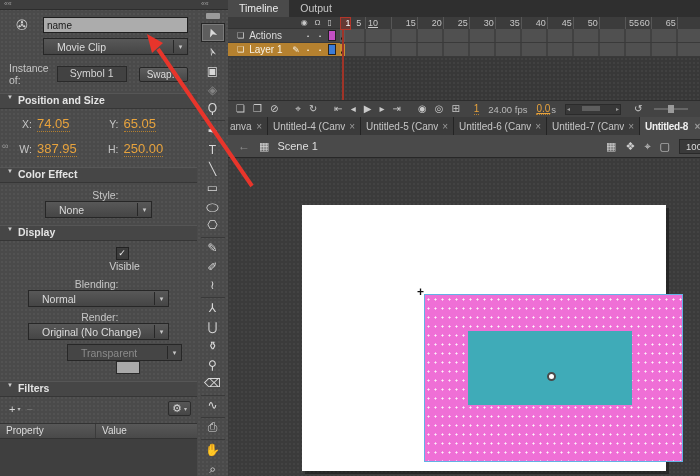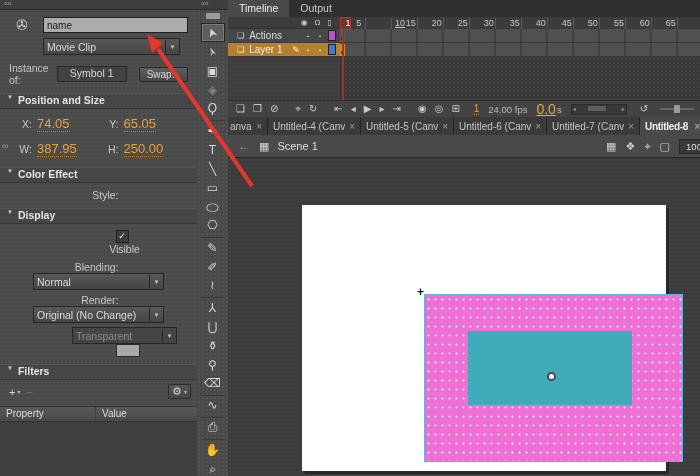--- a/index.html
+++ b/index.html
@@ -15,21 +15,21 @@
               font-size:7px;line-height:8px;padding-left:4px;letter-spacing:-1px;}
   .props-tabrow{height:16px;background:#383838;display:flex;align-items:flex-end;border-bottom:1px solid #2d2d2d;}
   .props-tab{background:#4A4A4A;height:15px;line-height:15px;padding:0 9px;font-weight:bold;
              color:#E8E8E8;font-size:11px;border:1px solid #2b2b2b;border-bottom:none;margin-left:4px;}
   .props-menu{margin-left:auto;margin-right:7px;color:#C3C3C3;font-size:9px;}
   .inst{padding:7px 9px 0 9px;}
   .mc-icon{width:26px;text-align:center;font-size:14px;color:#D3D3D3;margin-right:8px;}
   .name-input{flex:1;height:14px;background:#ACACAC;border:1px solid #1f1f1f;color:#1b1b1b;
               font-size:10px;padding:0 3px;font-family:inherit;min-width:0;}
   .dd{height:15px;background:linear-gradient(#585858,#454545);border:1px solid #272727;
-      display:flex;align-items:center;color:#DBDBDB;font-size:10.5px;padding-left:3px;white-space:nowrap;}
+      display:flex;align-items:center;color:#DBDBDB;font-size:10.5px;padding-left:13px;white-space:nowrap;}
   .dd .arr{margin-left:auto;width:13px;flex:none;border-left:1px solid #272727;text-align:center;
            color:#C7C7C7;font-size:7px;line-height:13px;}
   .dd.disabled{background:#454545;color:#8B8B8B;}
   .btn{background:linear-gradient(#5d5d5d,#474747);border:1px solid #272727;border-radius:2px;
        color:#DBDBDB;font-size:10px;height:15px;line-height:13px;padding:0 7px;}
   .recess{background:#424242;border:1px solid #2a2a2a;height:14px;line-height:13px;padding:0 5px;color:#D5D5D5;font-size:10.5px;text-align:center;}
   .sec{height:14px;background:#464646;border-top:1px solid #565656;border-bottom:1px solid #363636;
        display:flex;align-items:flex-start;padding-left:7px;color:#E4E4E4;font-weight:bold;font-size:10.5px;margin-top:7px;}
   .sec .tri{font-size:6px;margin-right:5px;color:#CDCDCD;}
   .posgrid{position:relative;padding:7px 8px 0 16px;}
@@ -101,21 +101,21 @@
   .playhead-line{position:absolute;left:114px;top:29px;width:2px;height:71px;background:#A03428;}
   .playhead-marker{position:absolute;left:112px;top:17px;width:9px;height:11px;
                    border:1px solid #B3362A;background:rgba(160,52,40,.4);z-index:1;}
   .tl-toolbar{position:absolute;left:0;bottom:0;width:472px;height:17px;background:#434343;
               border-top:1px solid #2d2d2d;display:flex;align-items:center;padding:0 4px;box-sizing:border-box;
               color:#C9C9C9;overflow:hidden;}
   .tbtn{padding:0 4px;font-size:10px;line-height:16px;flex:none;}
   .tbtn.gap{margin-left:9px;}
   .st-cur{color:#E8A33D;border-bottom:1px dotted #B5802F;margin-left:10px;font-size:10px;}
   .st-fps{margin-left:9px;color:#B9B9B9;font-size:9.5px;}
-  .st-ela{color:#E8A33D;border-bottom:1px dotted #B5802F;margin-left:9px;font-size:14px;text-decoration:underline;}
+  .st-ela{color:#E8A33D;border-bottom:1px dotted #B5802F;margin-left:9px;font-size:10px;text-decoration:underline;}
   .st-elau{color:#B9B9B9;font-size:9.5px;margin-left:1px;}
   .tl-scroll{width:54px;height:9px;background:#383838;border:1px solid #2b2b2b;margin-left:9px;position:relative;flex:none;}
   .tl-scroll .thumb{position:absolute;left:16px;top:1px;width:18px;height:5px;background:#5e5e5e;}
   .tl-scroll .sarr{position:absolute;top:0;font-size:6px;color:#999;line-height:8px;}
   .tl-slider{width:34px;height:2px;background:#666;position:relative;margin-left:8px;flex:none;}
   .tl-slider .knob{position:absolute;left:14px;top:-3px;width:6px;height:8px;background:#9a9a9a;}
 
   
   .doc-tabs{position:absolute;top:117px;left:0;width:472px;height:18px;background:#2B2B2B;
             display:flex;border-bottom:1px solid #1f1f1f;overflow:hidden;}
@@ -209,20 +209,24 @@
         </div>
       </div>
     </div>
 
     <div class="sec" style="margin-top:1px;">
       <span class="tri">▼</span>
       <span>Color Effect</span>
     </div>
     <div class="formrow">
       <span class="flabel">Style:</span>
+      <div class="dd" style="width:92px;">
+        <span>None</span>
+        <span class="arr">▾</span>
+      </div>
     </div>
 
     <div class="sec">
       <span class="tri">▼</span>
       <span>Display</span>
     </div>
     <div class="formrow" style="margin-left:61px;">
       <span class="cb">✓</span>
       <span style="font-size:10.5px;">Visible</span>
     </div>
@@ -356,30 +360,30 @@
         <div class="tl-tab">Output</div>
       </div>
       <div class="tl-header">
         <span class="hicon">◉</span>
         <span class="hicon">Ω</span>
         <span class="hicon">▯</span>
       </div>
       <div class="tl-ruler">
         <span class="rnum" style="left: 1px;">1</span>
           <span class="rnum" style="left: 11.8px;">5</span>
-          <span class="rnum" style="left: 53px; text-decoration: underline;">10</span>
+          <span class="rnum" style="left: 26px; text-decoration: underline;">10</span>
           <span class="rnum" style="left: 63.8px;">15</span>
           <span class="rnum" style="left: 89.8px;">20</span>
           <span class="rnum" style="left: 115.8px;">25</span>
           <span class="rnum" style="left: 141.8px;">30</span>
           <span class="rnum" style="left: 167.8px;">35</span>
           <span class="rnum" style="left: 193.8px;">40</span>
           <span class="rnum" style="left: 219.8px;">45</span>
           <span class="rnum" style="left: 245.8px;">50</span>
-          <span class="rnum" style="left: 272px;">55</span>
+          <span class="rnum" style="left: 287px;">55</span>
           <span class="rnum" style="left: 297.8px;">60</span>
           <span class="rnum" style="left: 323.8px;">65</span>
       </div>
 
       <div class="layers">
         <div class="layer-row">
             <span class="licon">❏</span>
             <span class="lname">Actions</span>
             <span class="ledit"></span>
             <span class="ldot">•</span>

